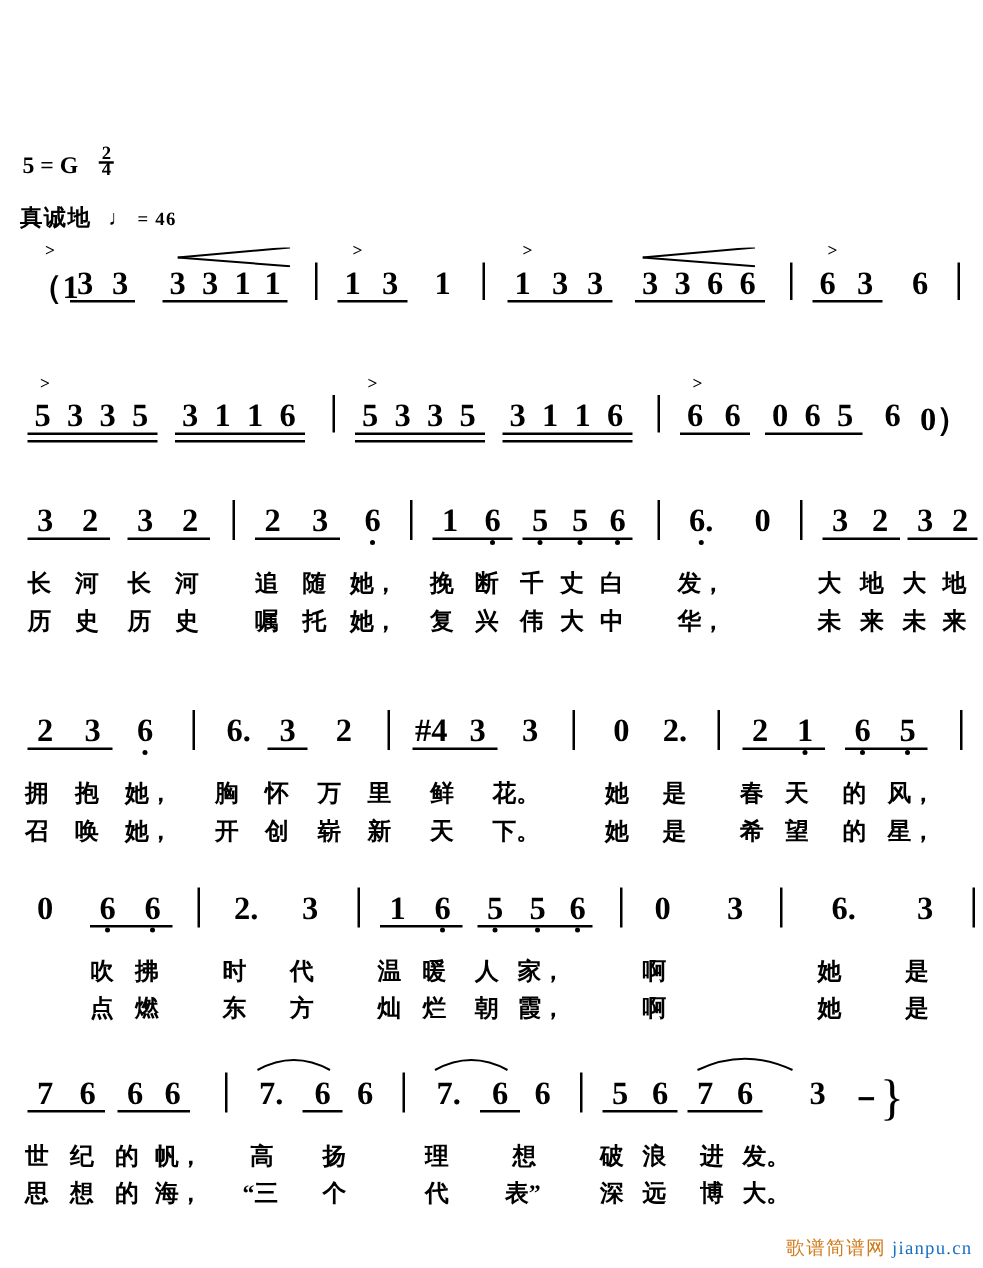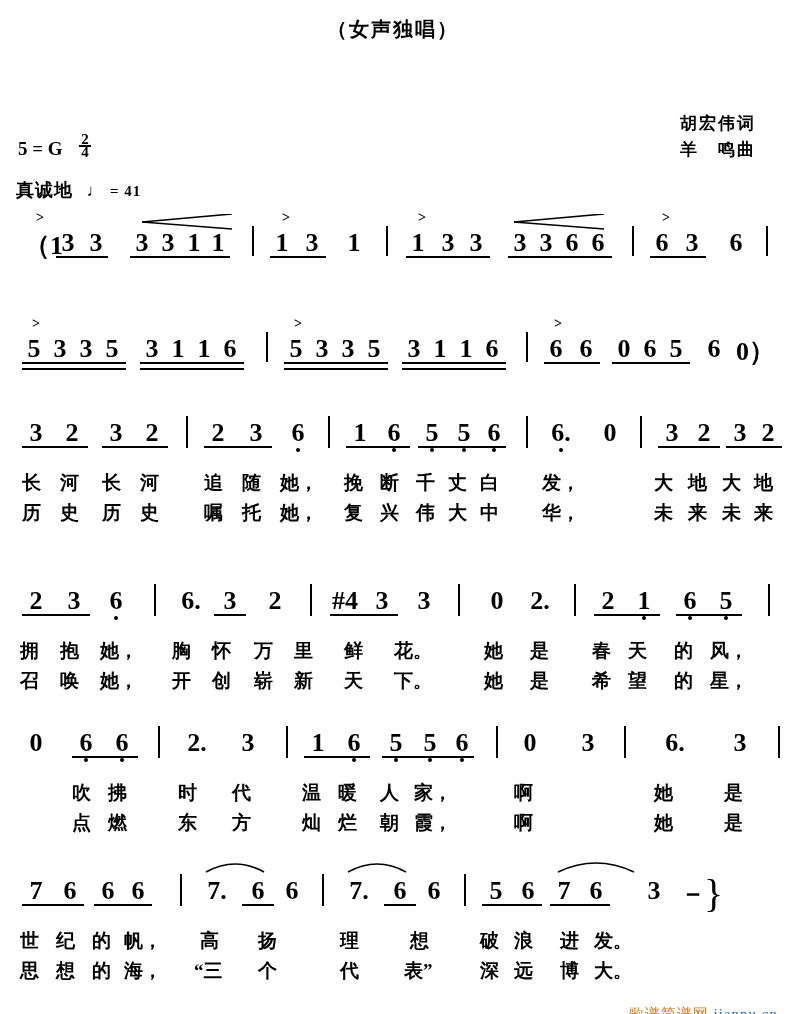--- a/index.html
+++ b/index.html
@@ -151,39 +151,34 @@
   }
   .slur { position: absolute; }
   .slur svg { display: block; }
   .brace { position:absolute; font-size: 40px; }
 </style>
 </head>
 <body>
 
 <div class="page">
 
-  <div class="subtitle">（女声独唱）</div>
-
-  <div class="credits">
-    <div>胡宏伟词</div>
-    <div>羊　鸣曲</div>
-  </div>
+
 
   <div class="keysig">
     <span>5 = G</span>
     <span class="frac">
       <span class="num">2</span>
       <span class="den">4</span>
     </span>
   </div>
 
   <div class="tempo">
     <span>真诚地</span>
     <span class="note">♩</span>
-    <span class="eq">= 41</span>
+    <span class="eq">= 46</span>
   </div>
 
   <div class="system" style="top:198px;">
     <div class="notes">
 
       <div class="hairpin" style="left:128px; top:0px;">
         <svg width="92" height="16">
             <line x1="0" y1="8" x2="90" y2="0" stroke="#000" stroke-width="1.6"></line>
             <line x1="0" y1="8" x2="90" y2="15" stroke="#000" stroke-width="1.6"></line>
           </svg>

